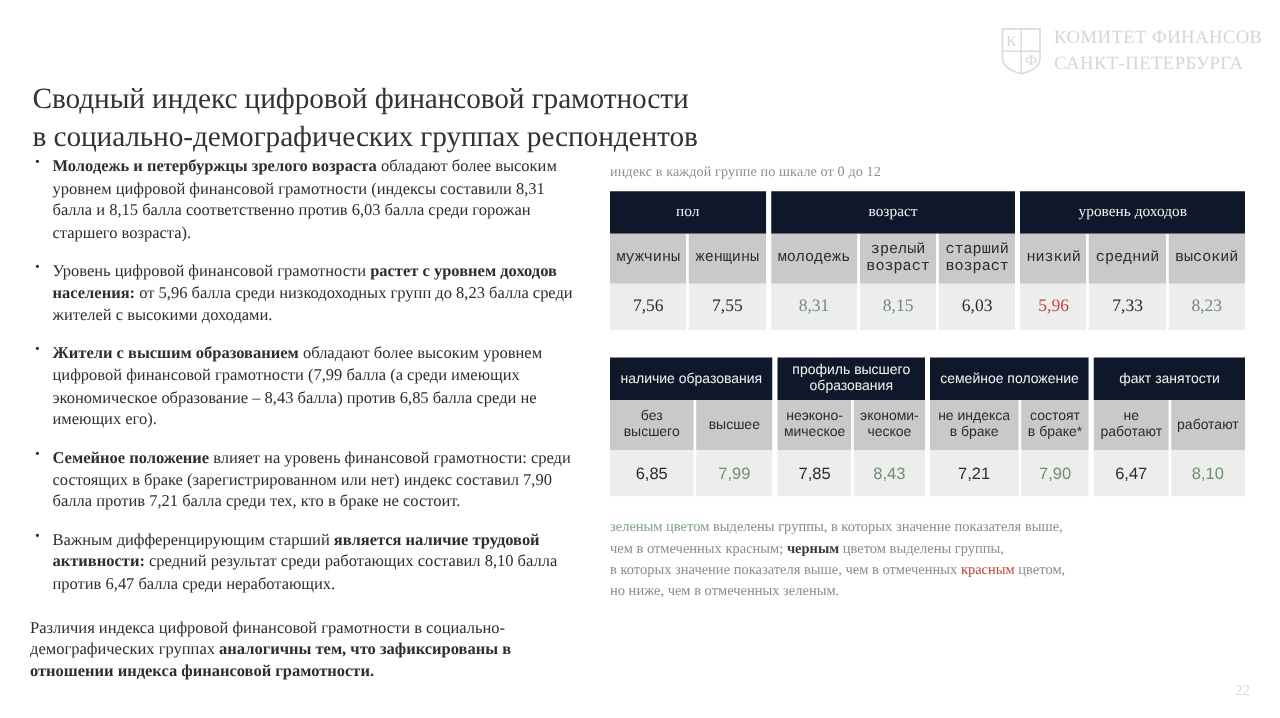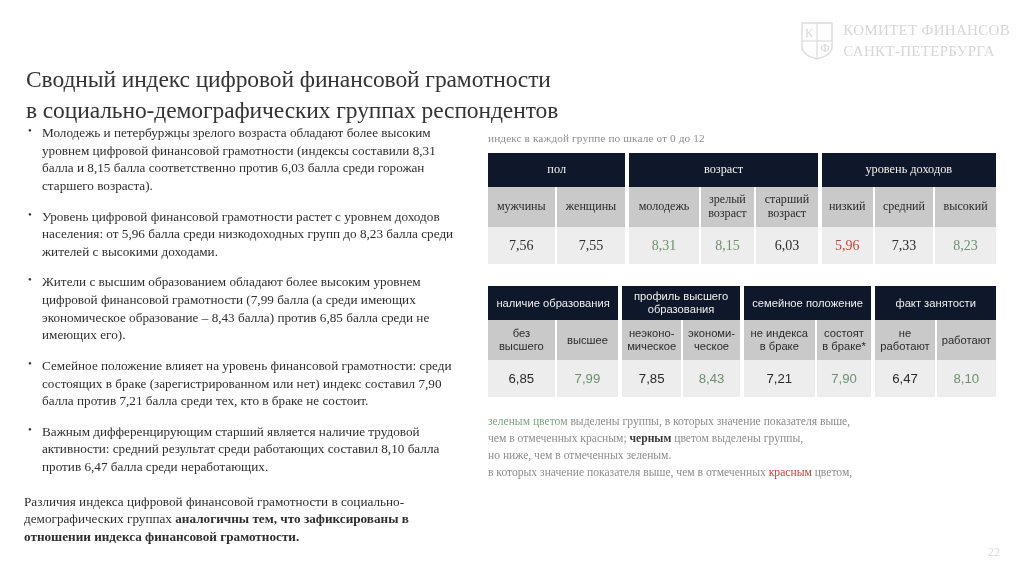--- a/index.html
+++ b/index.html
@@ -72,21 +72,21 @@
     margin-bottom: 13px;
   }
   .bullet::before {
     content: "•";
     position: absolute;
     left: 4px;
     top: -1px;
     font-size: 11px;
     color: #2e2e2e;
   }
-  .bullet b { font-weight: normal; }
+  .bullet b { font-weight: bold; }
   .closing {
     margin-top: 17px;
     font-size: 13.2px;
     line-height: 1.335;
   }
   .closing b { font-weight: bold; }
 
   
   .right-col {
     position: absolute;
@@ -127,21 +127,21 @@
     vertical-align: middle;
     height: 31px;
     padding: 3px 2px;
     margin-left: 14px;
   }
   .tbl td.gap { background: #ffffff !important; width: 4px; padding: 0; }
   .tbl td.sep { background: #ffffff !important; width: 2px; padding: 0; }
 
   
   .tbl-a .grouprow td { font-family: "Liberation Serif", "DejaVu Serif", serif; font-size: 12.3px; }
-  .tbl-a .subrow  td { font-family: Liberation Serif, serif; font-size: 12.1px; margin-left: 12px; }
+  .tbl-a .subrow  td { font-family: Liberation Mono, monospace; font-size: 12.1px; margin-left: 12px; }
   .tbl-a .valrow  td { font-family: "Liberation Serif", "DejaVu Serif", serif; font-size: 14px; }
 
   
   .tbl-b { margin-top: 22px; }
   .tbl-b .grouprow td { font-family: "Liberation Sans", "DejaVu Sans", sans-serif; font-size: 11.2px; }
   .tbl-b .subrow  td { font-family: "Liberation Sans", "DejaVu Sans", sans-serif; font-size: 11.2px; }
   .tbl-b .valrow  td { font-family: "Liberation Sans", "DejaVu Sans", sans-serif; font-size: 13.2px; }
 
   .v-dark  { color: #2b2b2b; }
   .v-green { color: #6f8f70; }
@@ -306,19 +306,19 @@
       <td class="v-dark">6,47</td>
       <td class="sep"></td>
       <td class="v-green">8,10</td>
     </tr>
   </tbody>
     </table>
 
   <div class="legend">
     <span class="ln"><span class="lg-green">зеленым цветом</span><span> выделены группы, в которых значение показателя выше,</span></span>
     <span class="ln"><span>чем в отмеченных красным; </span><span class="lg-black">черным</span><span> цветом выделены группы,</span></span>
+    <span class="ln"><span>в которых значение показателя выше, чем в отмеченных </span><span class="lg-red">красным</span><span> цветом,</span></span>
     <span class="ln"><span>но ниже, чем в отмеченных зеленым.</span></span>
-    <span class="ln"><span>в которых значение показателя выше, чем в отмеченных </span><span class="lg-red">красным</span><span> цветом,</span></span>
   </div>
 
 </div>
 
 <div class="page-num">22</div>
 
 </body></html>

